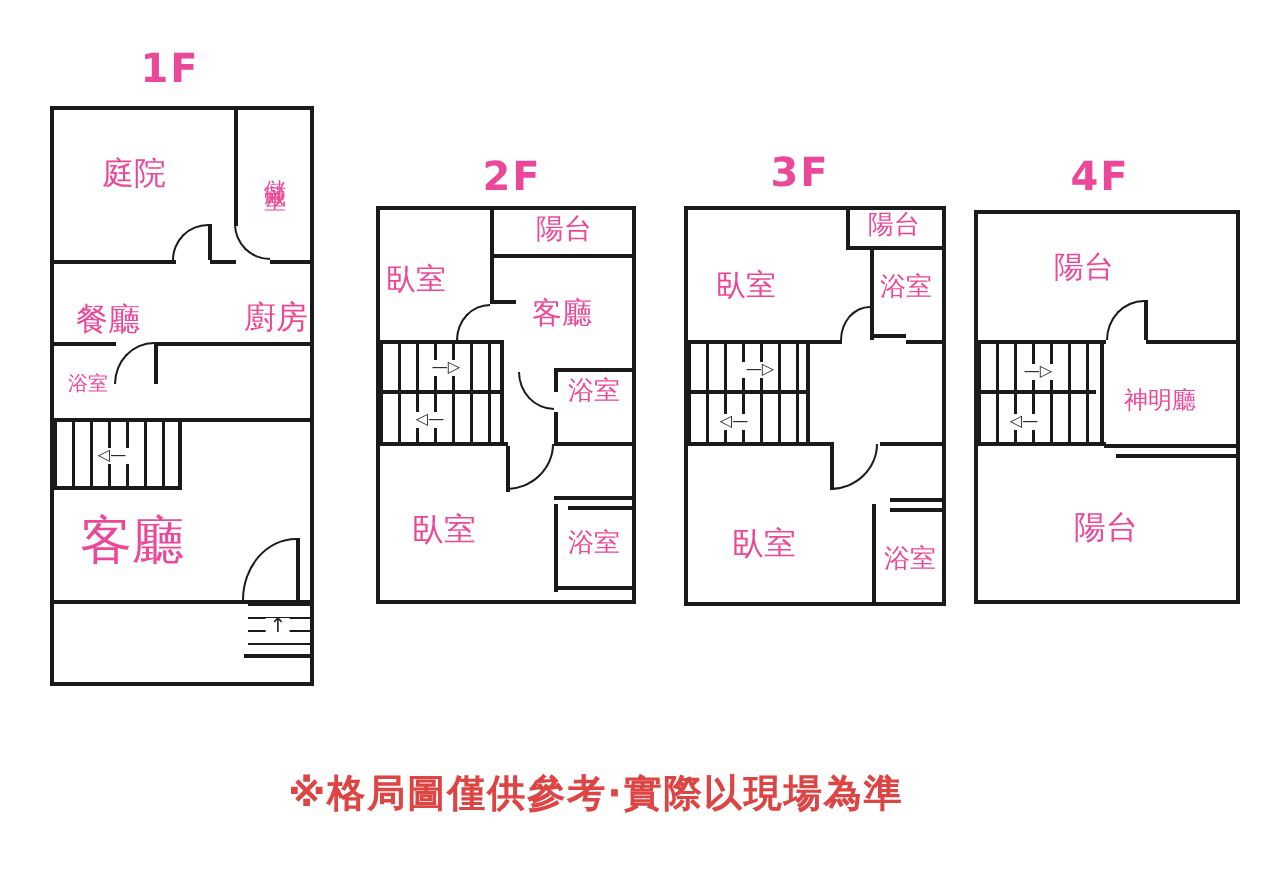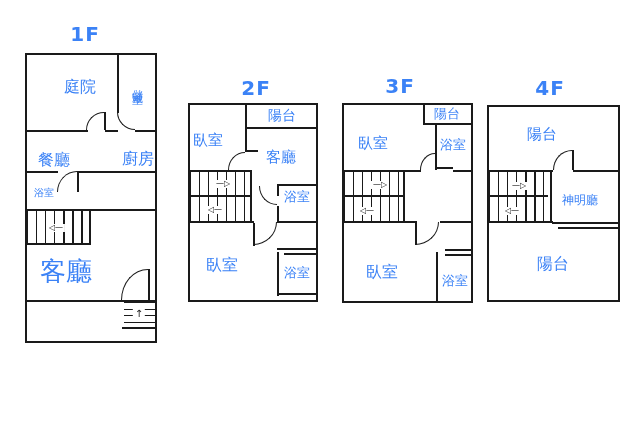--- a/index.html
+++ b/index.html
@@ -16,21 +16,21 @@
   }
   #plans{position:absolute;left:0;top:0;width:640px;height:443px;}
   .outline{position:absolute;border:2px solid var(--line);box-sizing:border-box;background:transparent;}
   .w{position:absolute;background:var(--line);}
   .arc{position:absolute;box-sizing:border-box;}
   .arc.tl{border-top:1.5px solid var(--line);border-left:1.5px solid var(--line);border-top-left-radius:100%;}
   .arc.bl{border-bottom:1.5px solid var(--line);border-left:1.5px solid var(--line);border-bottom-left-radius:100%;}
   .arc.br{border-bottom:1.5px solid var(--line);border-right:1.5px solid var(--line);border-bottom-right-radius:100%;}
   .stairv{position:absolute;background:repeating-linear-gradient(to right,var(--line) 0 1.5px,transparent 1.5px 9px);}
   .stepsh{position:absolute;background:repeating-linear-gradient(to bottom,var(--line) 0 1.2px,transparent 1.2px 6.5px);}
-  .lb{position:absolute;transform:translate(-50%,-50%);white-space:nowrap;line-height:1;color:#3b82f6;}
+  .lb{position:absolute;transform:translate(-50%,-50%);white-space:nowrap;line-height:1;color:#ec4899;}
   .ft{font-weight:700;font-size:20px;letter-spacing:1px;}
   .vert{writing-mode:vertical-rl;text-orientation:upright;letter-spacing:2px;}
   .arw{position:absolute;transform:translate(-50%,-50%);font-size:8px;line-height:1;background:#fff;color:#222;padding:0 2px;white-space:nowrap;}
   .disc{position:absolute;left:298px;top:397px;transform:translate(-50%,-50%);
         font-size:19px;font-weight:700;letter-spacing:1px;color:var(--red);white-space:nowrap;}
 </style>
 </head>
 <body>
 
 <div id="plans">
@@ -105,21 +105,21 @@
     <div class="outline" style="left: 487px; top: 105px; width: 133px; height: 197px;"></div>
     <div class="outline" style="left: 342px; top: 103px; width: 131px; height: 200px;"></div>
     <div class="outline" style="left: 188px; top: 103px; width: 130px; height: 199px;"></div>
     <div class="outline" style="left: 25px; top: 53px; width: 132px; height: 290px;"></div>
 
   <span class="lb ft" style="left:85px;top:34px">1F</span>
   <span class="lb ft" style="left:256px;top:88px">2F</span>
   <span class="lb ft" style="left:400px;top:86px">3F</span>
   <span class="lb ft" style="left:550px;top:88px">4F</span>
 
-  <span class="lb" style="left:80px;top:87px;font-size:16px">庭院</span>
+  <span class="lb" style="left:67px;top:87px;font-size:16px">庭院</span>
   <span class="lb vert" style="left:137px;top:84px;font-size:11px">儲藏室</span>
   <span class="lb" style="left:54px;top:160px;font-size:16px">餐廳</span>
   <span class="lb" style="left:138px;top:159px;font-size:16px">廚房</span>
   <span class="lb" style="left:44px;top:193px;font-size:10px">浴室</span>
   <span class="lb" style="left:66px;top:271px;font-size:26px">客廳</span>
   <span class="arw" style="left:56px;top:228px">◁—</span>
   <span class="arw" style="left:139px;top:314px;font-size:10px">↑</span>
 
   <span class="lb" style="left:282px;top:115px;font-size:14px">陽台</span>
   <span class="lb" style="left:208px;top:140px;font-size:15px">臥室</span>
@@ -137,13 +137,14 @@
   <span class="lb" style="left:455px;top:280px;font-size:13px">浴室</span>
   <span class="arw" style="left:380px;top:185px">—▷</span>
   <span class="arw" style="left:367px;top:211px">◁—</span>
 
   <span class="lb" style="left:542px;top:134px;font-size:15px">陽台</span>
   <span class="lb" style="left:580px;top:200px;font-size:12px">神明廳</span>
   <span class="lb" style="left:553px;top:264px;font-size:16px">陽台</span>
   <span class="arw" style="left:519px;top:186px">—▷</span>
   <span class="arw" style="left:512px;top:211px">◁—</span>
 
+  <span class="disc">※格局圖僅供參考·實際以現場為準</span>
 </div>
 
 </body></html>

